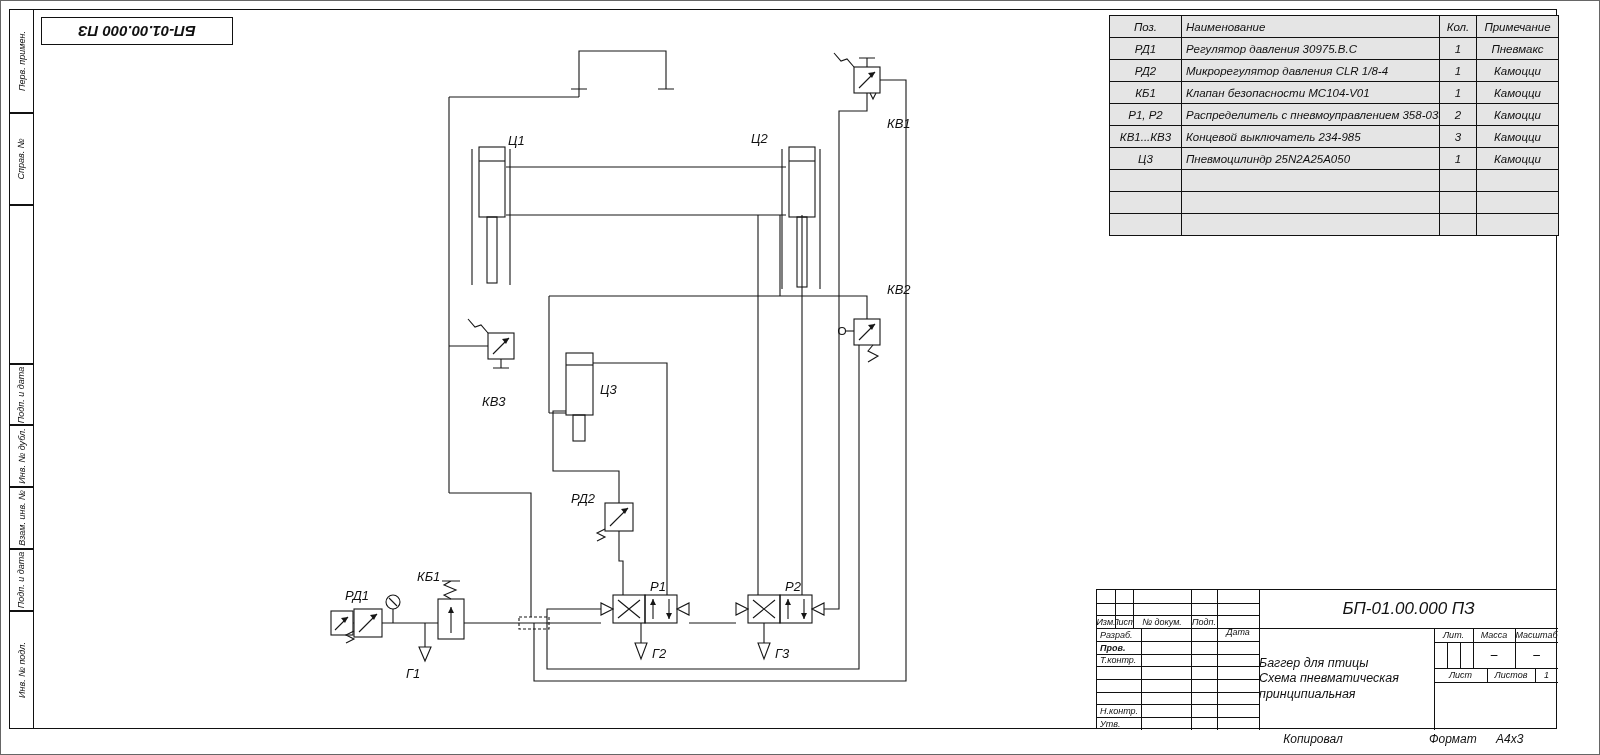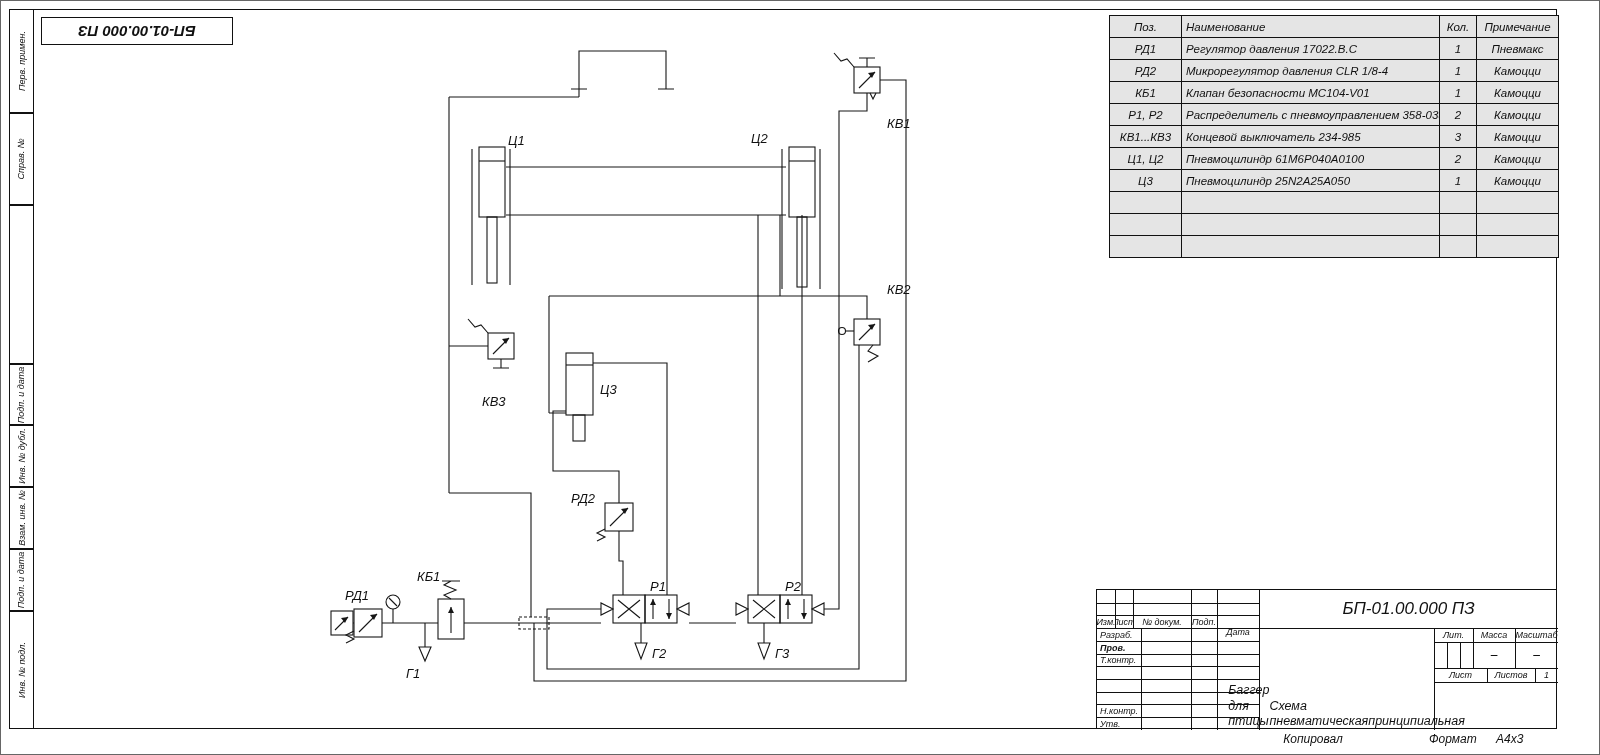--- a/index.html
+++ b/index.html
@@ -21,21 +21,21 @@
   table.parts td { border:1px solid #111; height:22px; font-style:italic; font-size:11.5px; color:#111; padding:0 4px; overflow:hidden; white-space:nowrap; }
   table.parts td.c { text-align:center; padding:0 1px; }
 
   
   .tb { position:absolute; left:1095px; top:588px; width:461px; height:140px; border:1.6px solid #111; background:#fff; }
   .tb .vl { position:absolute; width:1px; background:#111; }
   .tb .hl { position:absolute; height:1px; background:#111; }
   .tcell { position:absolute; display:flex; align-items:center; justify-content:center; font-style:italic; color:#111; white-space:nowrap; overflow:hidden; }
   .tl { justify-content:flex-start; padding-left:3px; }
   .f9 { font-size:9px; } .f12 { font-size:12px; } .f17 { font-size:17px; }
-  .titlelines { position:absolute; left:162px; top:38px; width:175px; height:102px; display:flex; flex-direction:row; align-items:flex-end; justify-content:center; font-style:italic; font-size:12.5px; color:#111; line-height:1.25; }
+  .titlelines { position:absolute; left:162px; top:38px; width:175px; height:102px; display:flex; flex-direction:column; align-items:flex-start; justify-content:center; font-style:italic; font-size:12.5px; color:#111; line-height:1.25; }
   .footer-text { position:absolute; font-style:italic; font-size:12px; color:#111; white-space:nowrap; }
 
   svg.schem { position:absolute; left:0; top:0; }
   svg text { font-family:"Liberation Sans", sans-serif; font-style:italic; font-size:13px; fill:#111; }
 </style>
 </head>
 <body>
 
 <div class="page">
 
@@ -77,21 +77,21 @@
       </colgroup>
     <tbody>
       <tr>
         <td class="c">Поз.</td>
         <td>Наименование</td>
         <td class="c">Кол.</td>
         <td class="c">Примечание</td>
       </tr>
       <tr>
         <td class="c">РД1</td>
-        <td>Регулятор давления 17022.В.С</td>
+        <td>Регулятор давления 30975.В.С</td>
         <td class="c">1</td>
         <td class="c">Пневмакс</td>
       </tr>
       <tr>
         <td class="c">РД2</td>
         <td>Микрорегулятор давления CLR 1/8-4</td>
         <td class="c">1</td>
         <td class="c">Камоцци</td>
       </tr>
       <tr>
@@ -103,26 +103,20 @@
       <tr>
         <td class="c">Р1, Р2</td>
         <td>Распределитель с пневмоуправлением 358-033</td>
         <td class="c">2</td>
         <td class="c">Камоцци</td>
       </tr>
       <tr>
         <td class="c">КВ1...КВ3</td>
         <td>Концевой выключатель 234-985</td>
         <td class="c">3</td>
-        <td class="c">Камоцци</td>
-      </tr>
-      <tr>
-        <td class="c">Ц1, Ц2</td>
-        <td>Пневмоцилиндр 61М6Р040А0100</td>
-        <td class="c">2</td>
         <td class="c">Камоцци</td>
       </tr>
       <tr>
         <td class="c">Ц3</td>
         <td>Пневмоцилиндр 25N2A25A050</td>
         <td class="c">1</td>
         <td class="c">Камоцци</td>
       </tr>
       <tr>
           <td></td>

